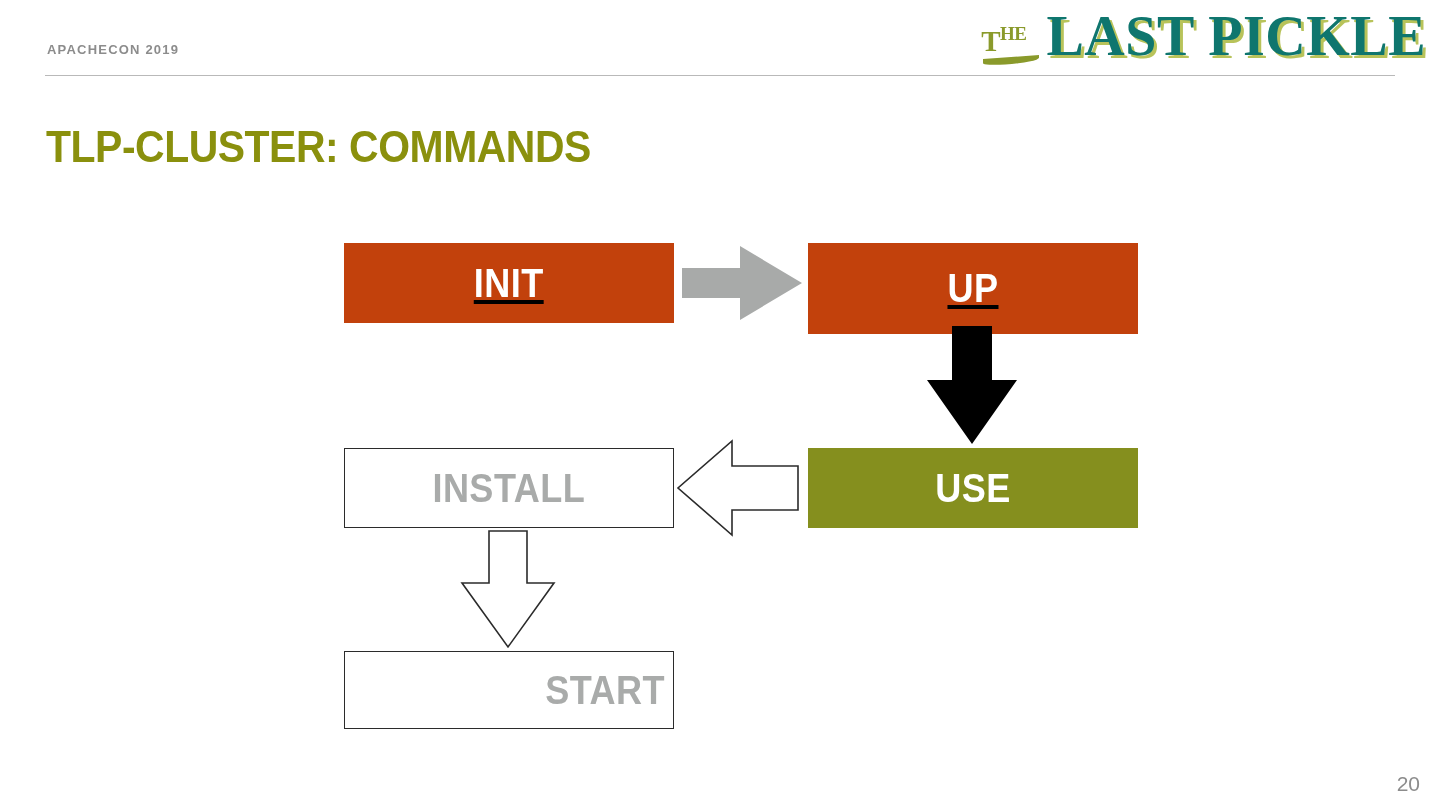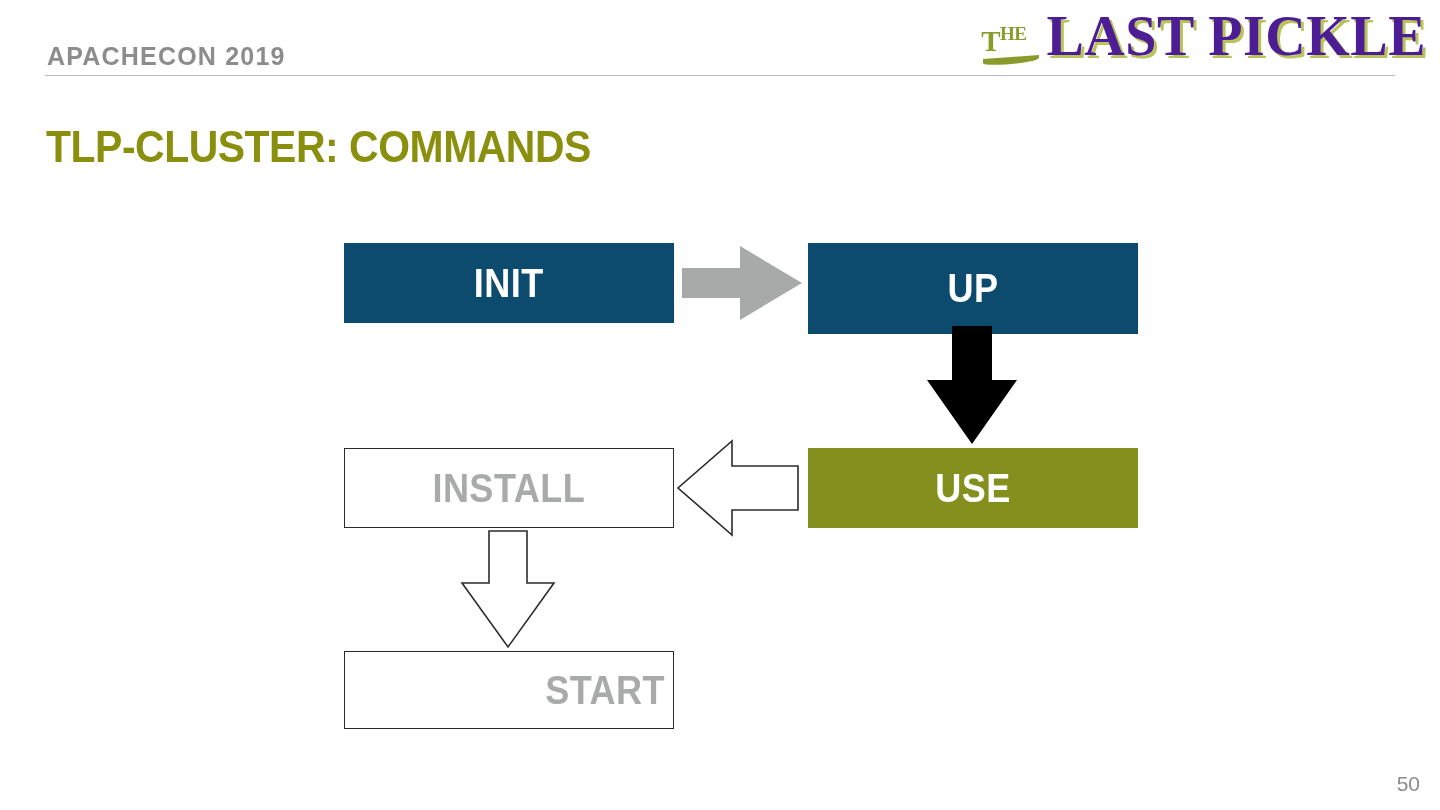--- a/index.html
+++ b/index.html
@@ -18,21 +18,21 @@
     background: #ffffff;
     overflow: hidden;
   }
 
   
   .eyebrow {
     position: absolute;
     left: 47px;
     top: 42px;
     font-family: "Liberation Sans", sans-serif;
-    font-size: 25px;
+    font-size: 13px;
     font-weight: bold;
     letter-spacing: 1.2px;
     color: #8c8c8c;
     white-space: nowrap;
   }
   .header-rule {
     position: absolute;
     left: 45px;
     top: 75px;
     width: 1350px;
@@ -72,21 +72,21 @@
     width: 56px;
     height: 7px;
     background: #8a9a2b;
     border-radius: 0 0 60% 40%;
     transform: skewY(-4deg);
   }
   .logo-main {
     font-family: "Liberation Serif", serif;
     font-size: 56px;
     font-weight: bold;
-    color: #4c1d95;
+    color: #0f766e;
     letter-spacing: 0.5px;
     line-height: 1;
     padding-bottom: 4px;
     text-shadow: 3px 3px 0 #b8c35a;
   }
 
   
   .slide-title {
     position: absolute;
     left: 46px;
@@ -117,21 +117,21 @@
     box-sizing: border-box;
   }
   .node-label {
     font-family: "Liberation Sans Narrow", "Liberation Sans", sans-serif;
     font-size: 41px;
     font-weight: bold;
     letter-spacing: 0.5px;
     transform: scaleX(0.88);
     line-height: 1;
   }
-  .node.filled-gray { background: #0c4a6e; }
+  .node.filled-gray { background: #c2410c; text-decoration: underline; }
   .node.filled-gray .node-label { color: #ffffff; }
   .node.filled-olive { background: #858f1e; }
   .node.filled-olive .node-label { color: #ffffff; }
   .node.outlined {
     background: #ffffff;
     border: 1.5px solid #2b2b2b;
   }
   .node.outlined .node-label { color: #a9abaa; }
 
   
@@ -208,15 +208,15 @@
     <svg class="arrow" id="arrow-use-install" viewBox="0 0 124 98">
       <polygon points="122,27 56,27 56,2 2,49 56,96 56,71 122,71" fill="#ffffff" stroke="#2b2b2b" stroke-width="1.6"></polygon>
     </svg>
 
     <svg class="arrow" id="arrow-install-start" viewBox="0 0 96 120">
       <polygon points="29,2 67,2 67,54 94,54 48,118 2,54 29,54" fill="#ffffff" stroke="#2b2b2b" stroke-width="1.6"></polygon>
     </svg>
 
   </div>
 
-  <div class="page-number">50</div>
+  <div class="page-number">20</div>
 
 </div>
 
 </body></html>

